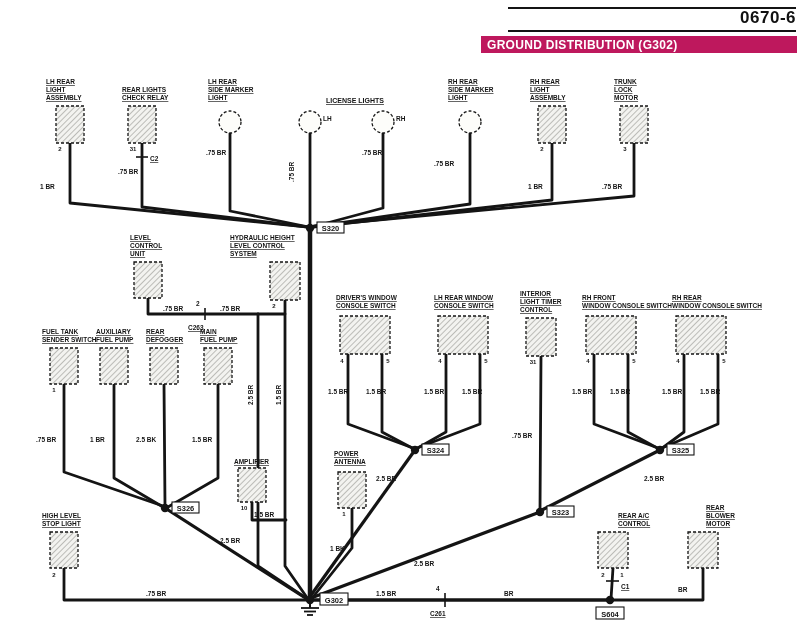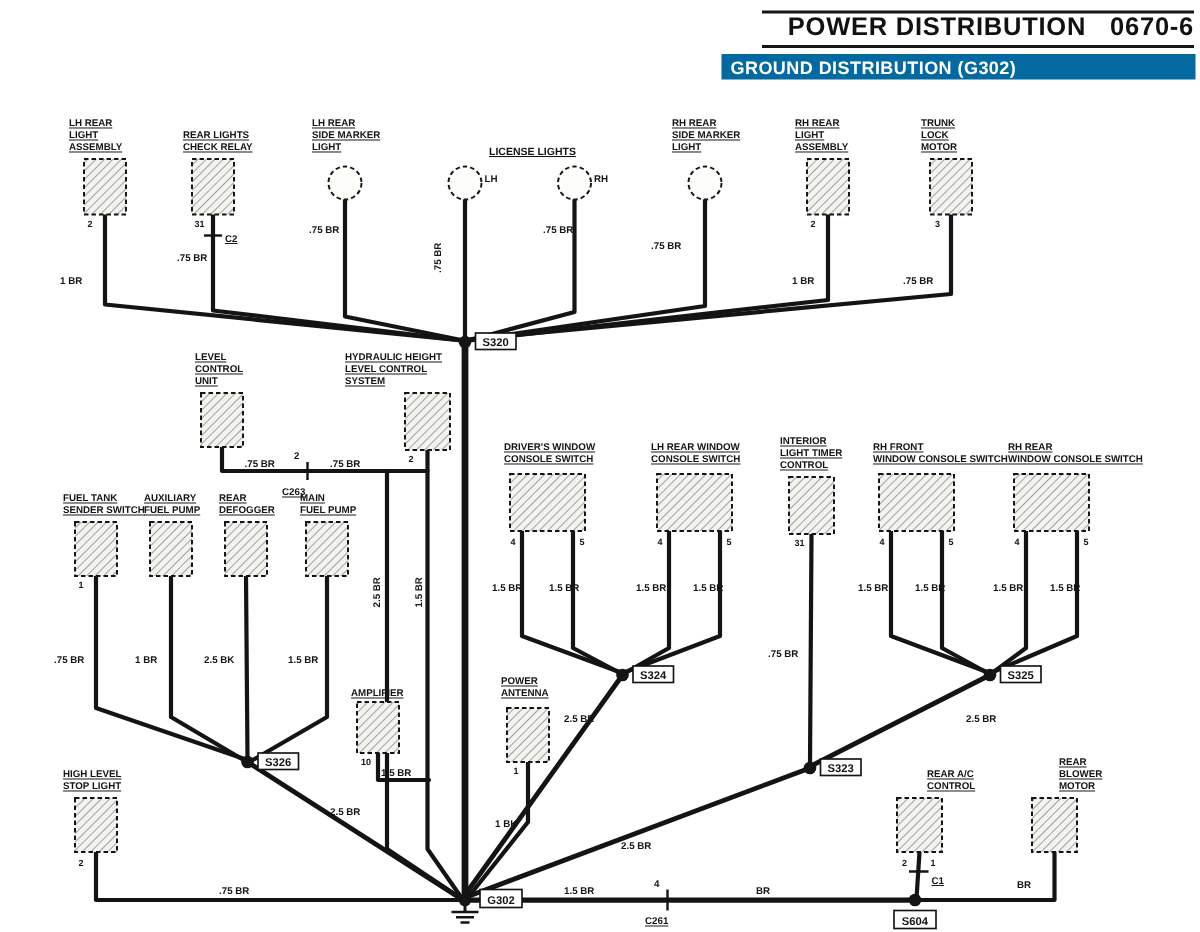--- a/index.html
+++ b/index.html
@@ -2,21 +2,21 @@
 <html><head>
 <meta charset="utf-8">
 <style>
   *{margin:0;padding:0;box-sizing:border-box}
   html,body{width:800px;height:621px}
   body{background:#fff;font-family:"Liberation Sans",sans-serif;position:relative;overflow:hidden;color:#111}
   .page{position:absolute;inset:0;background:#fff}
   svg{position:absolute;left:0;top:0}
   .rule{position:absolute;height:2px;background:#141414}
   .title-row{position:absolute;left:508px;top:8px;width:288px;display:flex;justify-content:flex-end;align-items:baseline;gap:16px;font-weight:bold;font-size:17px;letter-spacing:.5px;white-space:nowrap}
-  .banner{position:absolute;left:481px;top:36px;width:316px;height:17px;background:#0369a1;color:#fff;font-weight:bold;font-size:12px;display:flex;align-items:center;padding-left:6px;letter-spacing:.3px;white-space:nowrap}
+  .banner{position:absolute;left:481px;top:36px;width:316px;height:17px;background:#be185d;color:#fff;font-weight:bold;font-size:12px;display:flex;align-items:center;padding-left:6px;letter-spacing:.3px;white-space:nowrap}
   text{fill:#141414}
   .clabel{font:bold 6.5px "Liberation Sans",sans-serif;text-decoration:underline}
   .wlabel{font:bold 6.5px "Liberation Sans",sans-serif}
   .pin{font:bold 6px "Liberation Sans",sans-serif;text-anchor:middle}
   .jlabel{font:bold 7.5px "Liberation Sans",sans-serif;text-anchor:middle}
   .hlabel{font:bold 7px "Liberation Sans",sans-serif;text-decoration:underline}
   .slabel{font:bold 6.5px "Liberation Sans",sans-serif}
   .culabel{font:bold 6.5px "Liberation Sans",sans-serif;text-decoration:underline}
 </style>
 </head>
@@ -314,21 +314,20 @@
       </g>
     <g id="texts-layer">
         <text x="326" y="103" class="hlabel">LICENSE LIGHTS</text>
         <text x="323" y="121" class="slabel">LH</text>
         <text x="396" y="121" class="slabel">RH</text>
       </g>
   </svg>
 
   <div class="rule" style="top:7px;left:508px;width:288px"></div>
   <div class="title-row">
-    <span>POWER DISTRIBUTION</span>
     <span>0670-6</span>
   </div>
   <div class="rule" style="top:30px;left:508px;width:288px"></div>
   <div class="banner">
     <span>GROUND DISTRIBUTION (G302)</span>
   </div>
 
 </div>
 
 </body></html>

